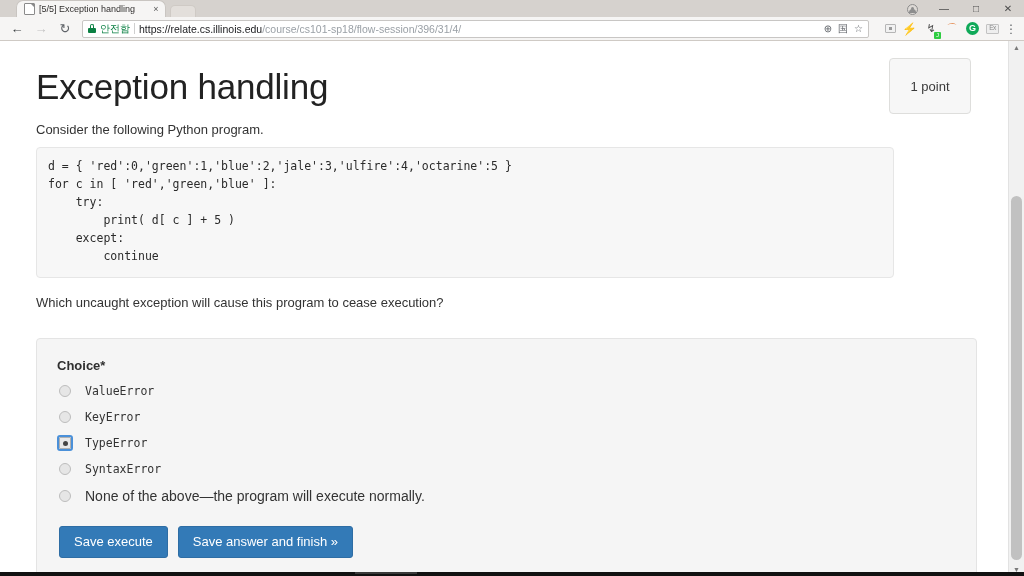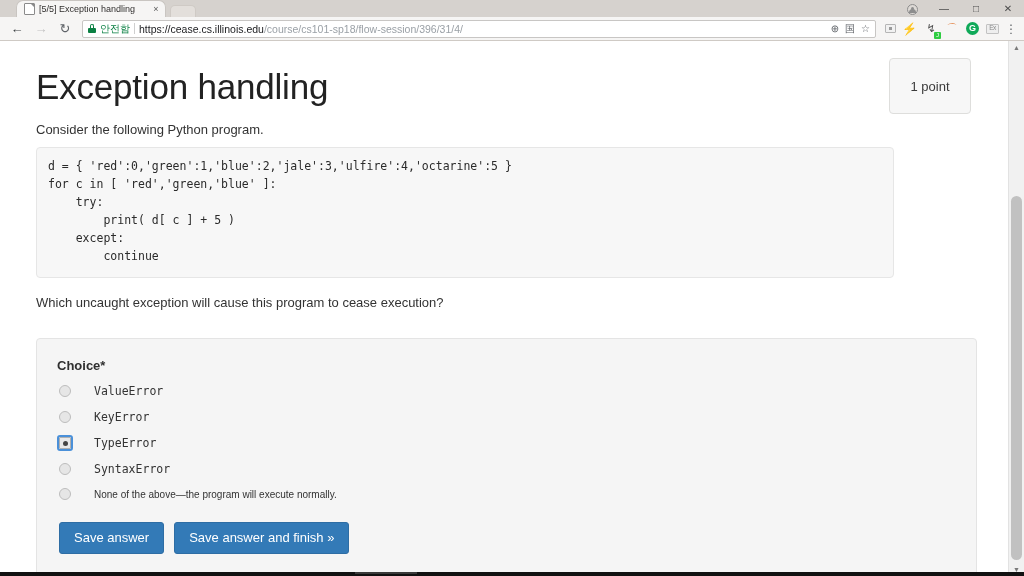--- a/index.html
+++ b/index.html
@@ -164,21 +164,21 @@
     font-size: 13px;
     color: #5f6368;
     line-height: 1;
   }
   .nav-btn.disabled { color: #c3c3c3; }
   .nav-btn.back { color: #3c4043; }
 
   .omnibox {
     flex: 1 1 auto;
     height: 18px;
-    margin: 0 2px 0 4px;
+    margin: 0 9px 0 4px;
     background: #ffffff;
     border: 1px solid #c8c6c4;
     border-radius: 2px;
     display: flex;
     align-items: center;
     padding: 0 5px;
     box-sizing: border-box;
     gap: 4px;
     overflow: hidden;
   }
@@ -395,21 +395,21 @@
   .choice-legend {
     font-size: 13px;
     font-weight: bold;
     color: #2f2f2f;
     margin: 0 0 11px 0;
   }
   .radio-row {
     display: flex;
     align-items: center;
     margin: 0 0 12px 0;
-    gap: 23px;
+    gap: 14px;
     padding-left: 2px;
   }
   .radio-row:last-of-type { margin-bottom: 0; }
   .radio {
     width: 12px;
     height: 12px;
     border-radius: 50%;
     background: #e6e6e6;
     border: 1px solid #bdbdbd;
     box-sizing: border-box;
@@ -432,21 +432,21 @@
     border-radius: 50%;
     background: #454545;
   }
   .radio-label-mono {
     font-family: "DejaVu Sans Mono", "Liberation Mono", monospace;
     font-size: 11.5px;
     color: #333333;
   }
   .radio-label-text {
     font-family: "Liberation Sans", sans-serif;
-    font-size: 10px;
+    font-size: 14px;
     color: #333333;
   }
 
   .btn-row {
     display: flex;
     gap: 10px;
     margin-top: 22px;
     padding-left: 2px;
   }
   .btn {
@@ -533,21 +533,21 @@
     <div class="nav-btn disabled">→</div>
     <div class="nav-btn">↻</div>
 
     <div class="omnibox">
       <span class="lock-icon">
         <span class="shackle"></span>
           <span class="body"></span>
       </span>
       <span class="secure-label">안전함</span>
       <span class="omni-sep"></span>
-      <span class="url"><span class="host"><span>https://</span><span>cease.cs.illinois.edu</span></span><span>/course/cs101-sp18/flow-session/396/31/4/</span></span>
+      <span class="url"><span class="host"><span>https://</span><span>relate.cs.illinois.edu</span></span><span>/course/cs101-sp18/flow-session/396/31/4/</span></span>
       <span class="omni-icons">
         <span class="omni-ic">⊕</span>
         <span class="omni-ic">国</span>
         <span class="omni-ic">☆</span>
       </span>
     </div>
 
     <div class="ext-icons">
       <span class="ext square"></span>
       <span class="ext bolt">⚡</span>
@@ -602,21 +602,21 @@
             <span class="radio"></span>
             <span class="radio-label-mono">SyntaxError</span>
           </div>
 
           <div class="radio-row">
             <span class="radio"></span>
             <span class="radio-label-text">None of the above—the program will execute normally.</span>
           </div>
 
           <div class="btn-row">
-            <button class="btn">Save answer</button>
+            <button class="btn">Save execute</button>
             <button class="btn">Save answer and finish »</button>
           </div>
         </div>
 
       </div>
     </div>
 
     <div class="scrollbar">
       <div class="sb-arrow up">▲</div>
       <div class="sb-thumb" style="top:155px; bottom:16px;"></div>

